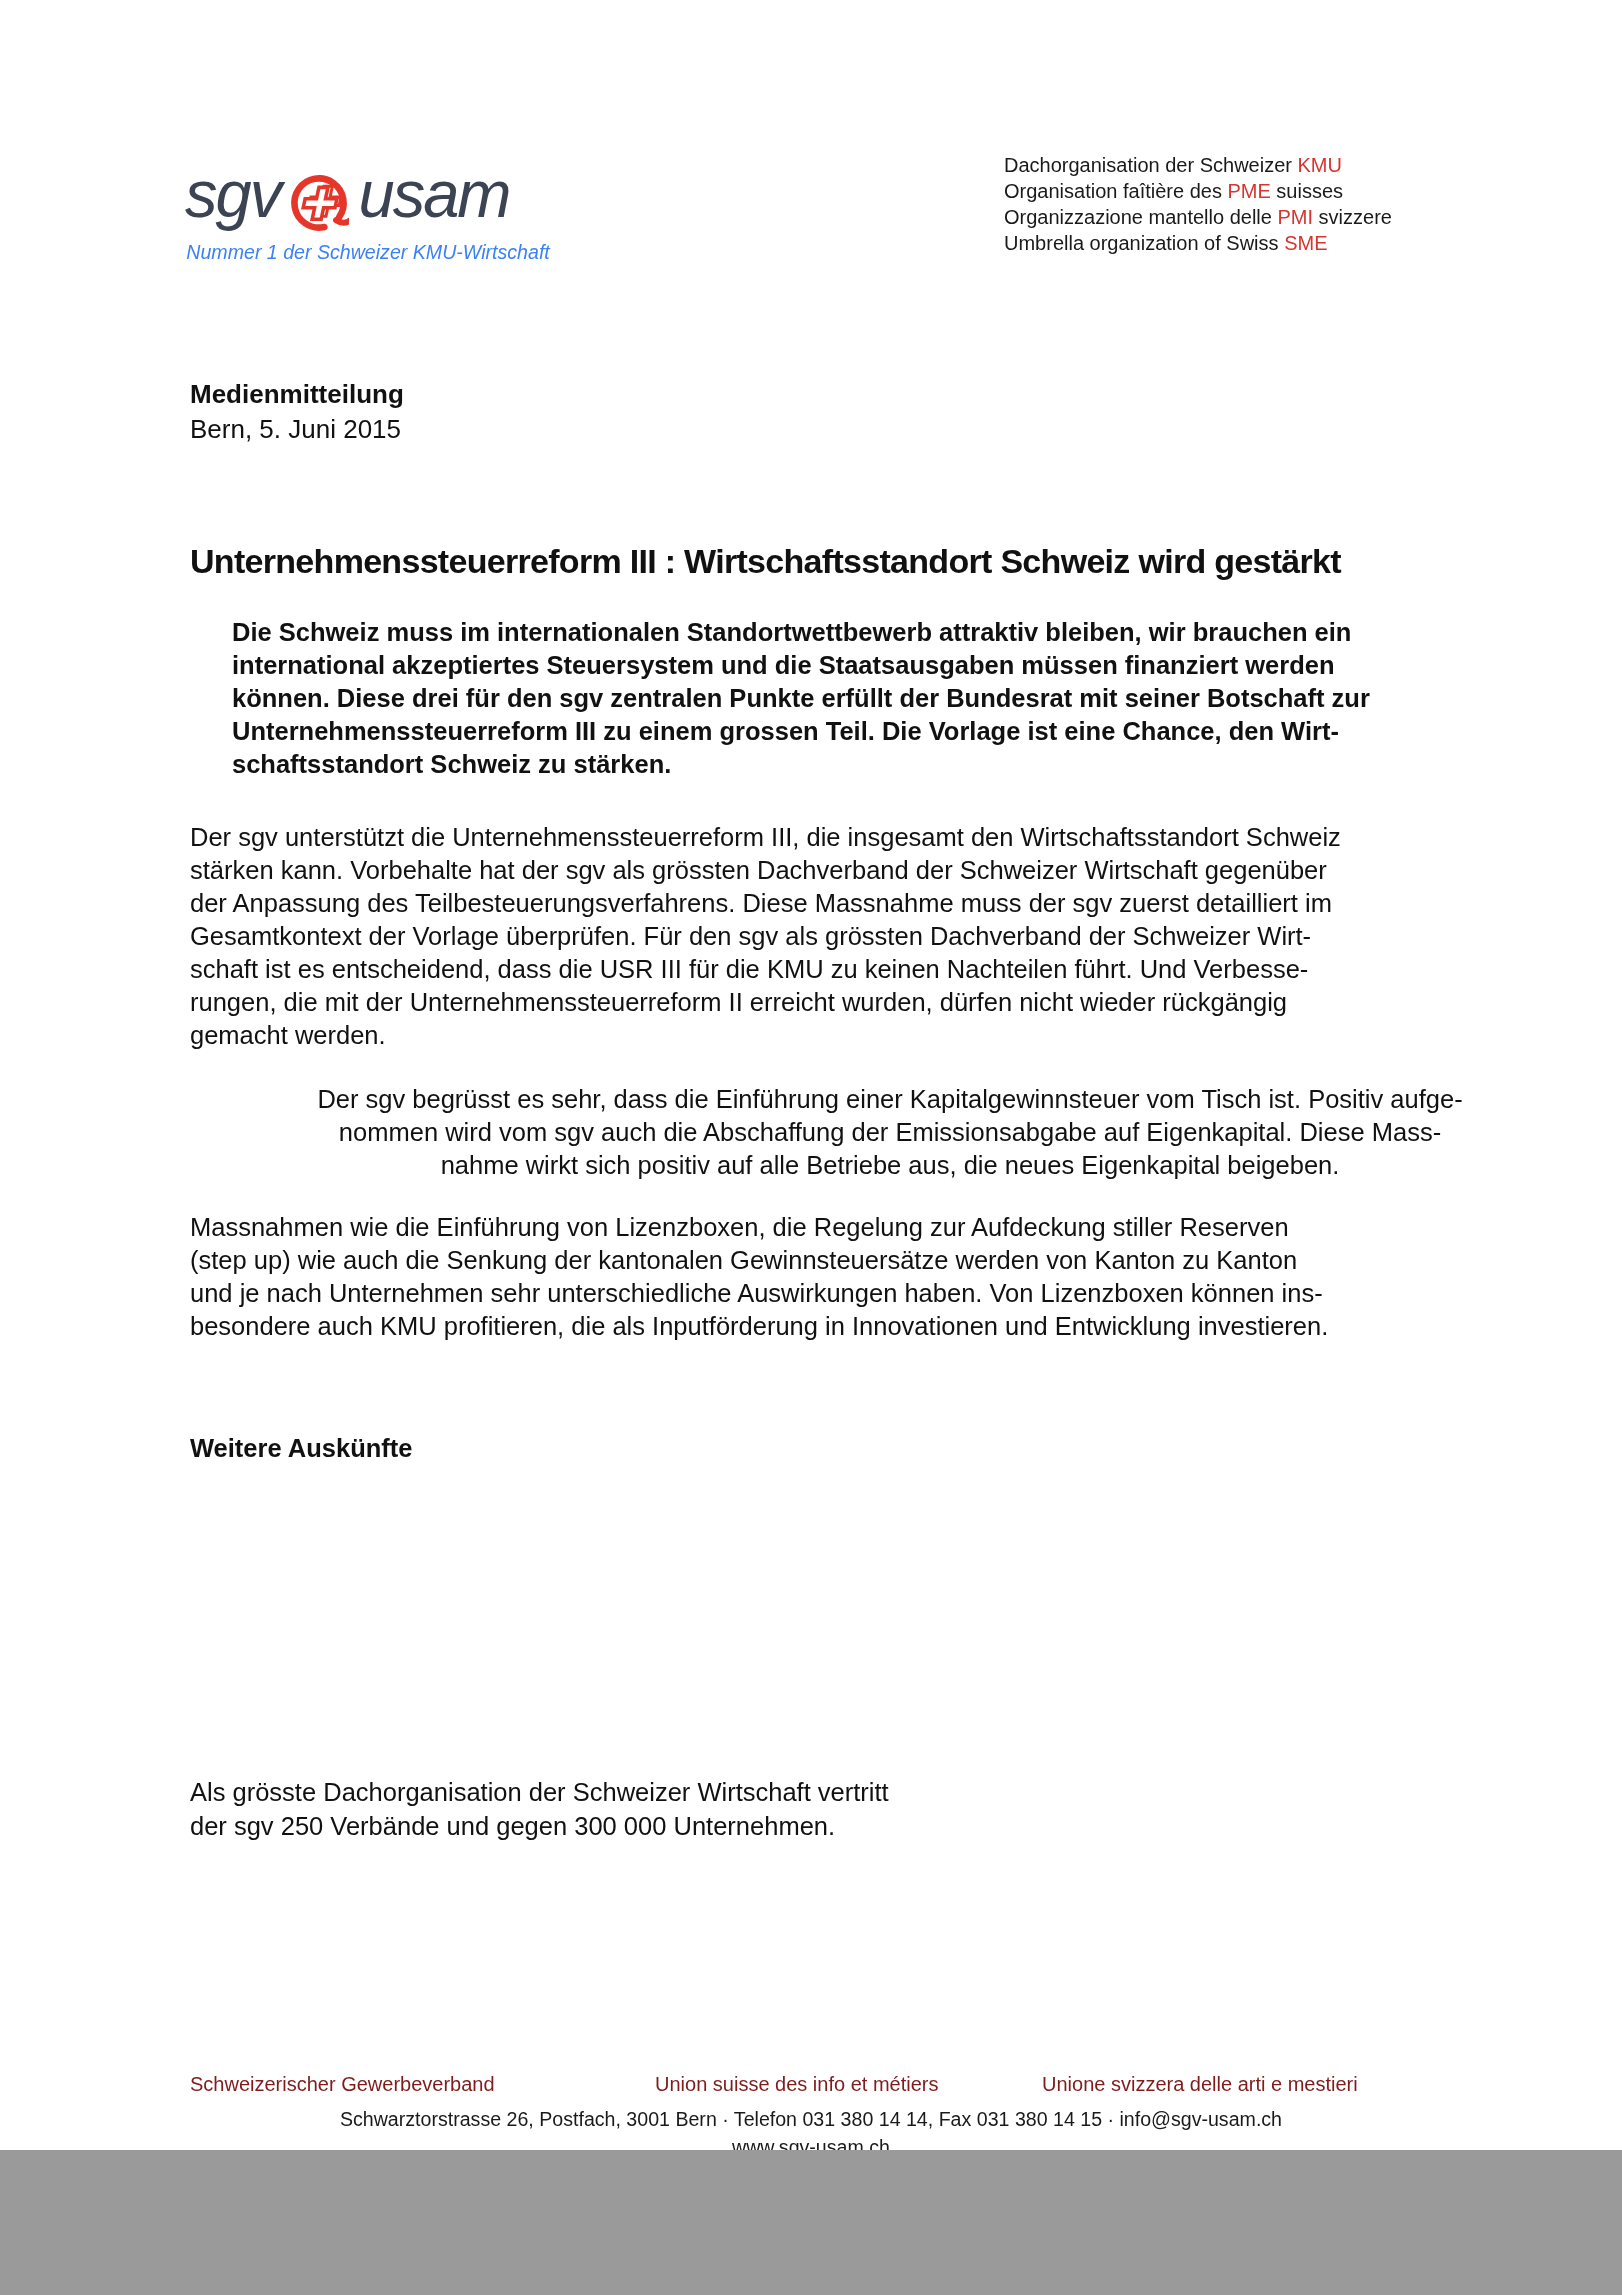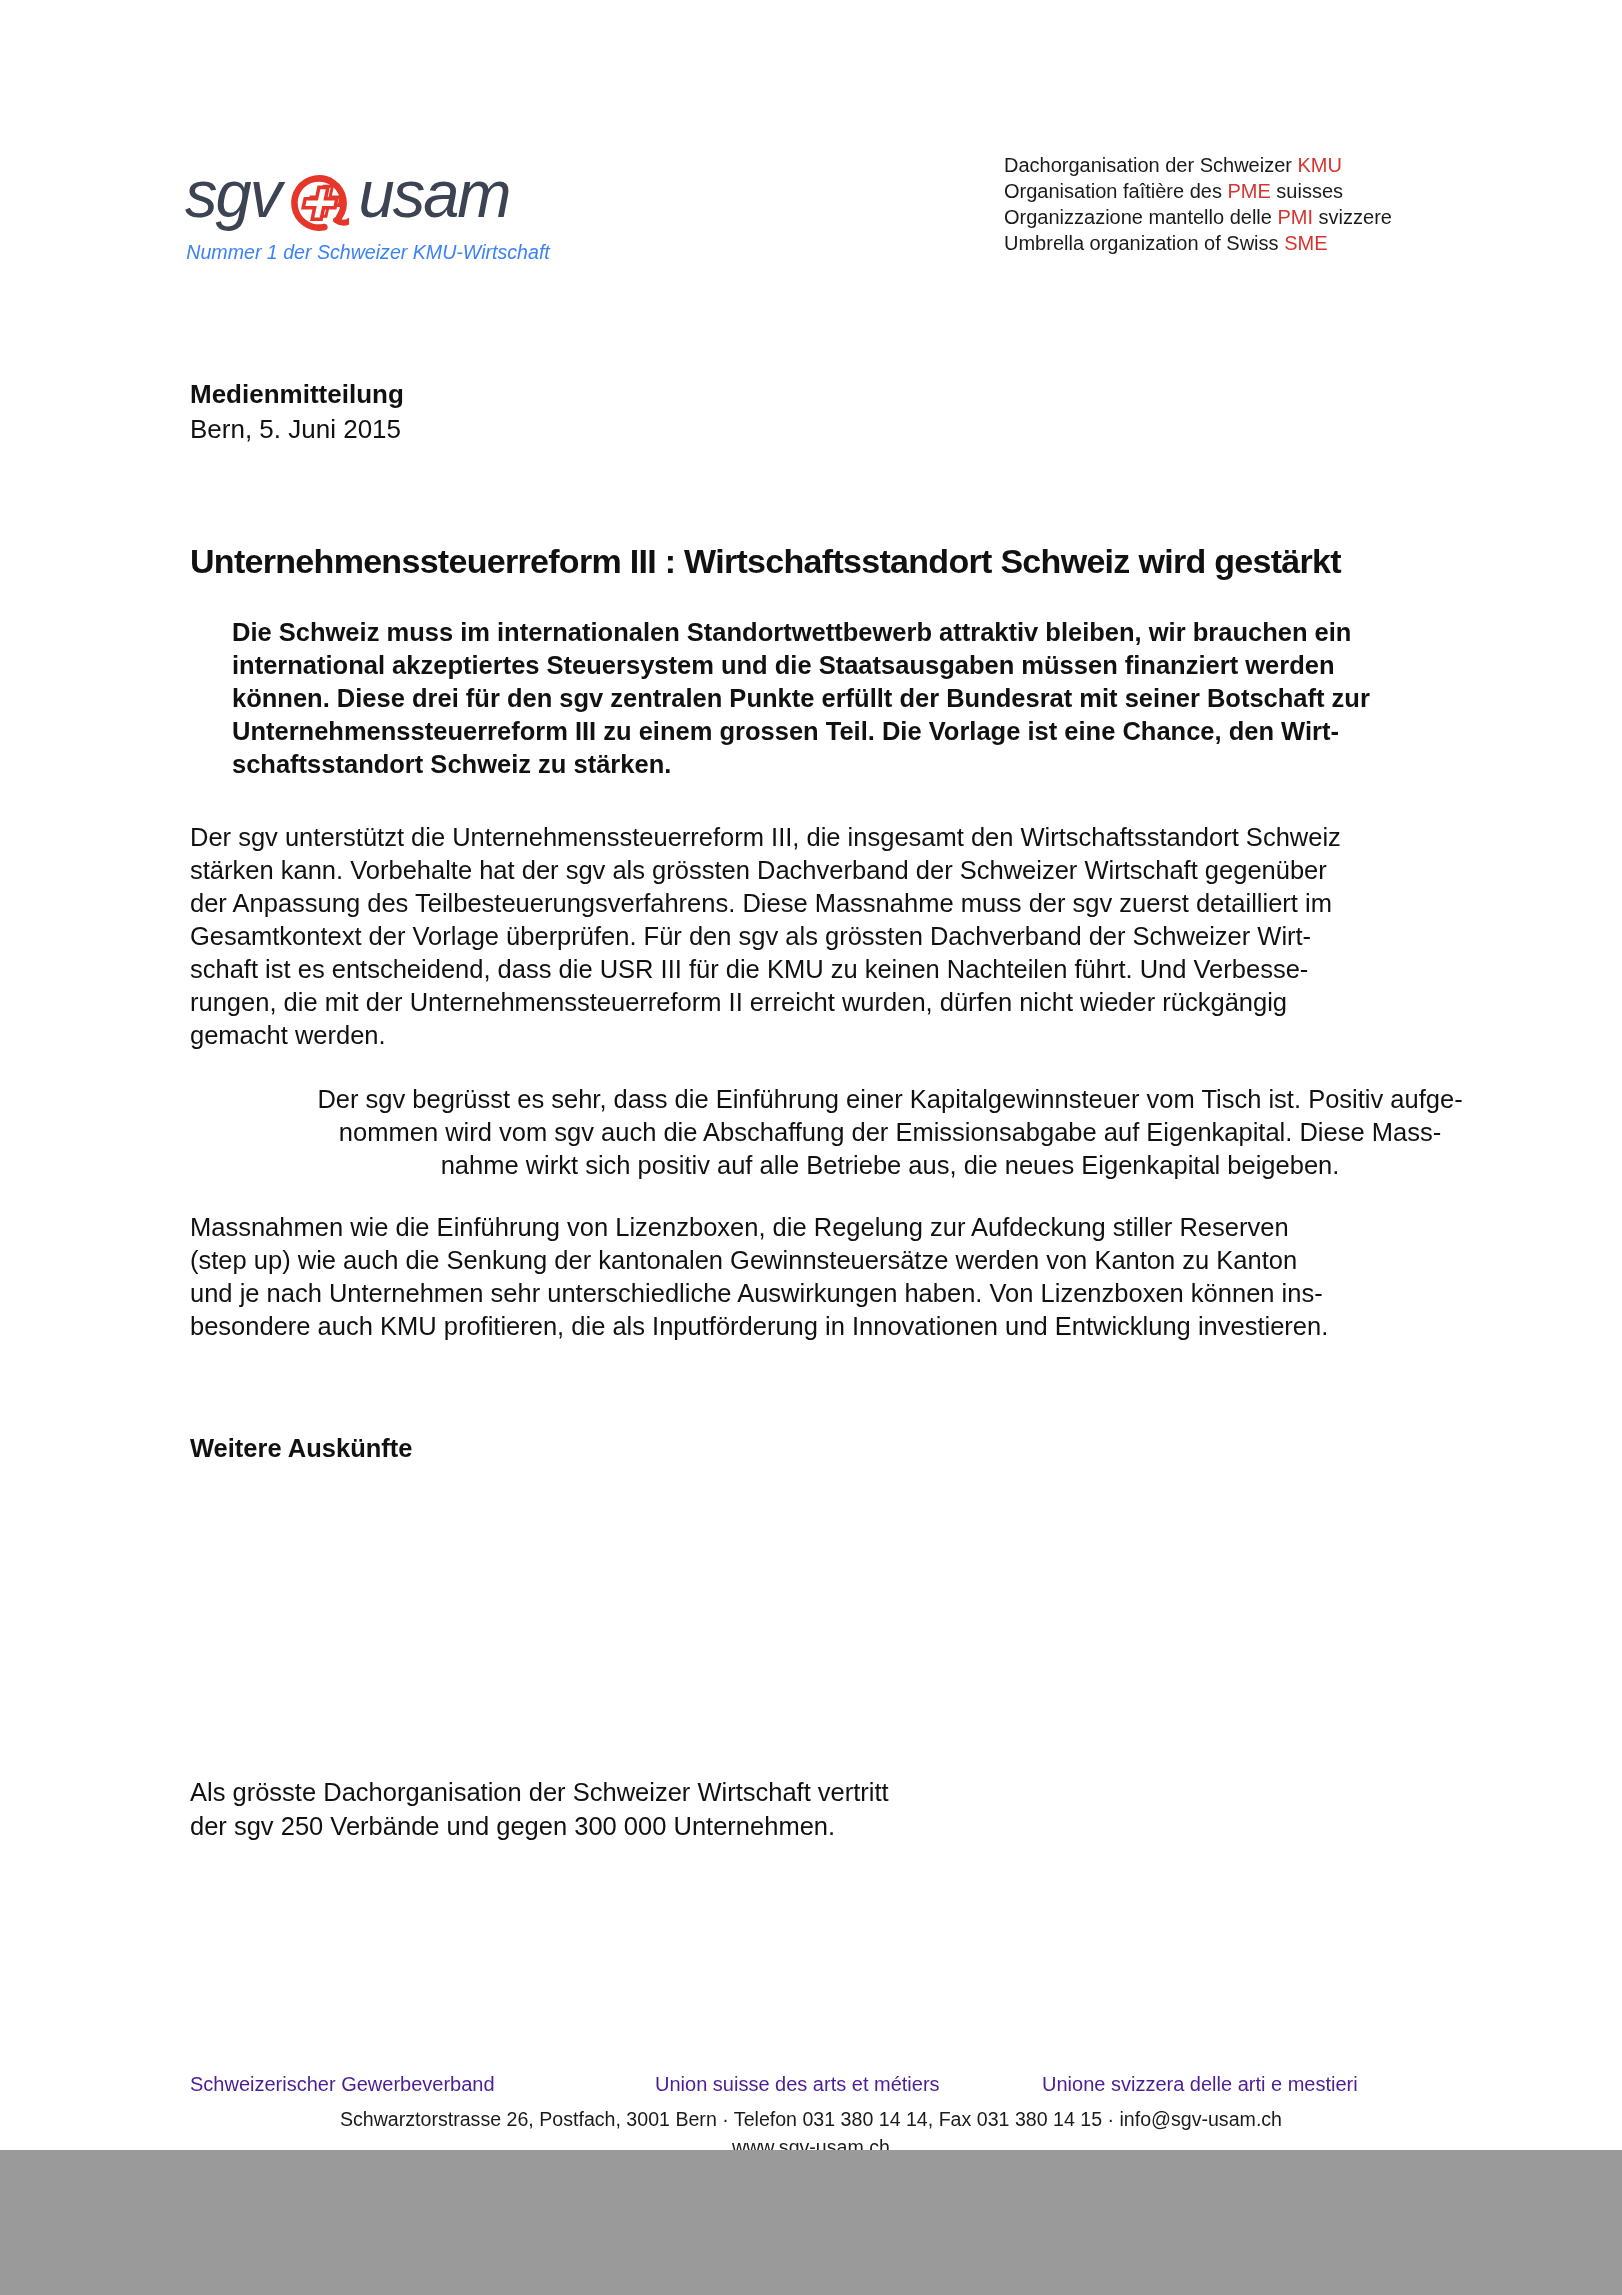--- a/index.html
+++ b/index.html
@@ -55,21 +55,21 @@
     font-size:25.5px;line-height:33px;font-weight:bold;white-space:nowrap;
   }
   .contacts{position:absolute;left:190px;top:1483px;font-size:25.5px;line-height:33px;white-space:nowrap;}
   .contacts b{font-weight:bold;}
   
   .boilerplate{position:absolute;left:190px;top:1775px;display:flex;font-size:25.5px;line-height:34px;}
   .bp-label{width:233px;flex:0 0 233px;white-space:nowrap;}
   .bp-label b{font-weight:bold;}
   .bp-text{white-space:pre-line;}
   
-  .footer-orgs{position:absolute;left:190px;top:2071px;width:1243px;height:27.5px;font-size:20px;line-height:26px;color:#4c1d95;white-space:nowrap;}
+  .footer-orgs{position:absolute;left:190px;top:2071px;width:1243px;height:27.5px;font-size:20px;line-height:26px;color:#7f1d1d;white-space:nowrap;}
   .footer-orgs span{position:absolute;top:0;}
   .footer-org-de{left:0;}
   .footer-org-fr{left:465px;}
   .footer-org-it{left:852px;}
   .footer-address{
     position:absolute;left:0;top:2106px;width:1622px;
     font-size:19.6px;line-height:26px;color:#1a1a1a;text-align:center;white-space:nowrap;
   }
   .footer-website{
     position:absolute;left:0;top:2134px;width:1622px;
@@ -137,20 +137,20 @@
 
   <div class="contacts-heading">Weitere Auskünfte</div>
 
   <div class="boilerplate">
     <div class="bp-text">Als grösste Dachorganisation der Schweizer Wirtschaft vertritt
 der sgv 250 Verbände und gegen 300 000 Unternehmen.</div>
   </div>
 
   <div class="footer-orgs">
     <span class="footer-org-de">Schweizerischer Gewerbeverband</span>
-    <span class="footer-org-fr">Union suisse des arts et métiers</span>
+    <span class="footer-org-fr">Union suisse des info et métiers</span>
     <span class="footer-org-it">Unione svizzera delle arti e mestieri</span>
   </div>
   <div class="footer-address">Schwarztorstrasse 26, Postfach, 3001 Bern  ·  Telefon 031 380 14 14, Fax 031 380 14 15  ·  info@sgv-usam.ch</div>
   <div class="footer-website">www.sgv-usam.ch</div>
 
 </div>
 
 
 </body></html>

